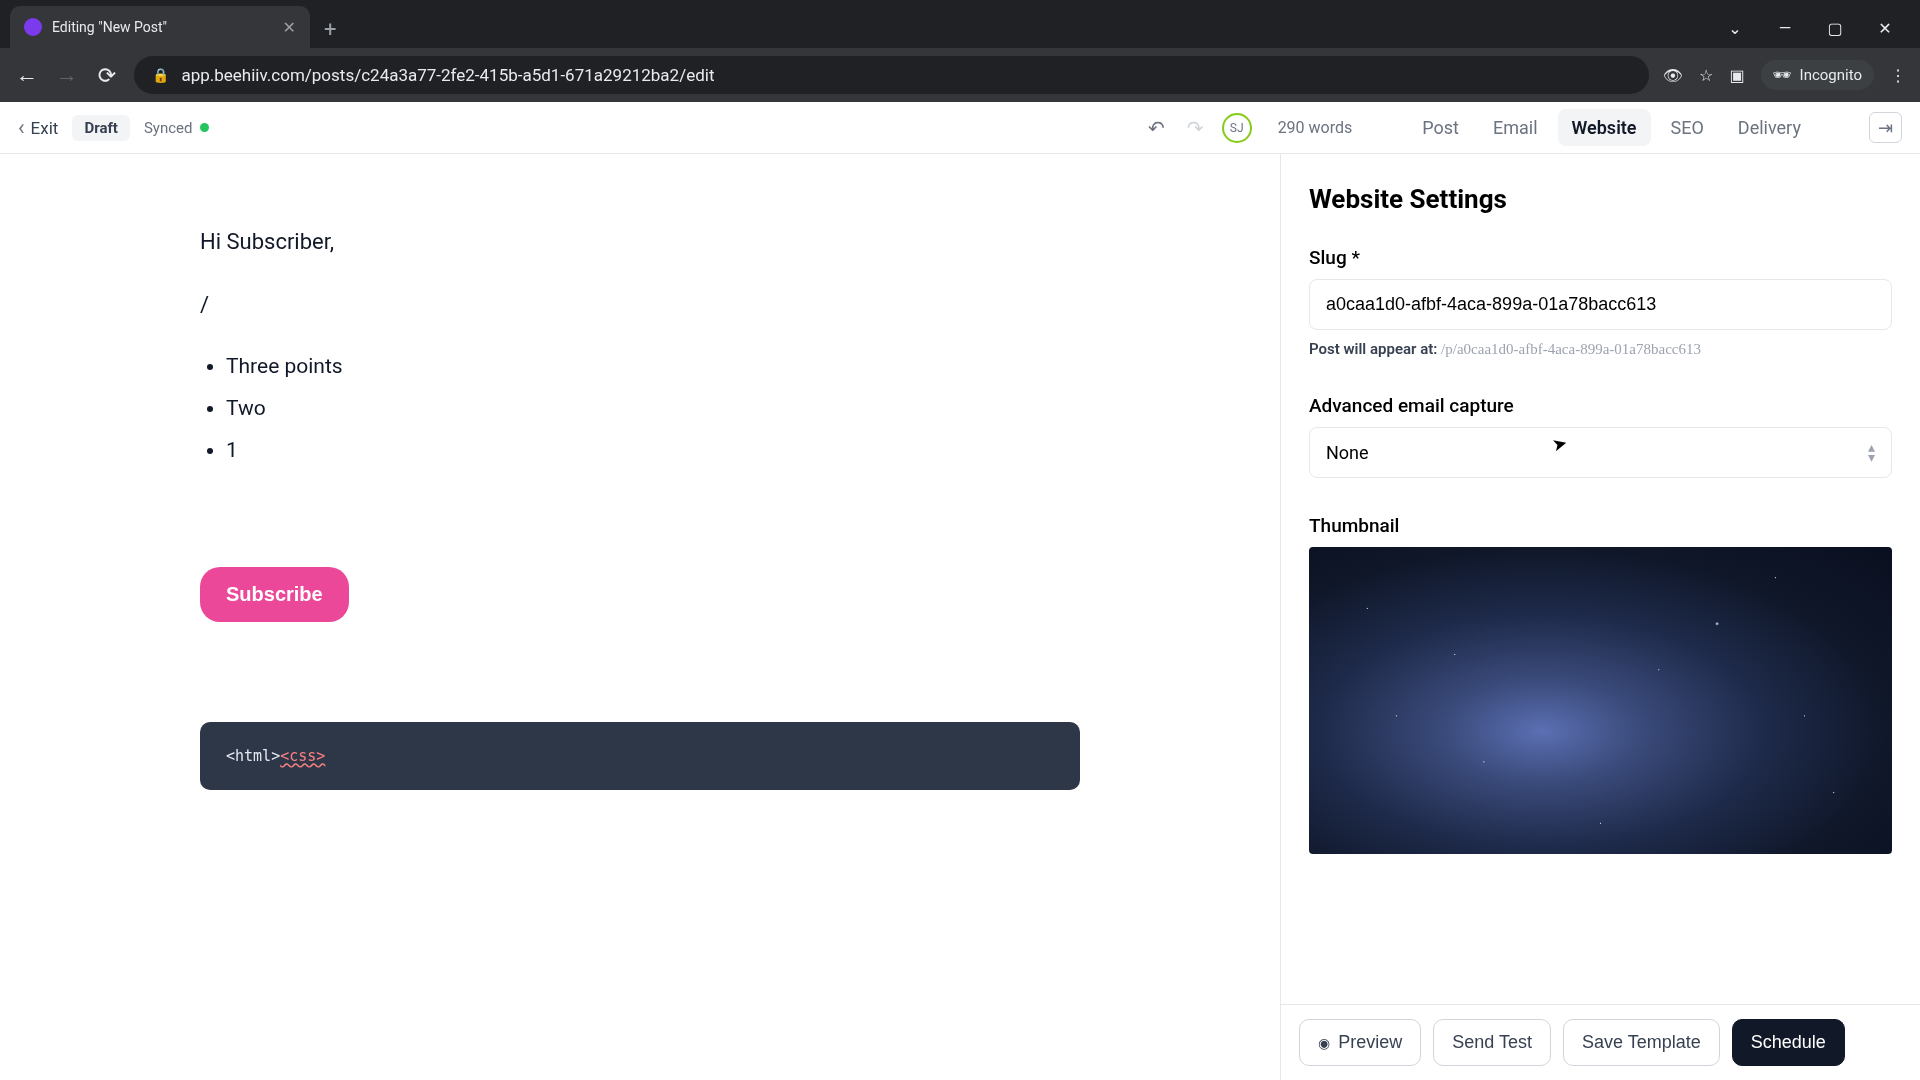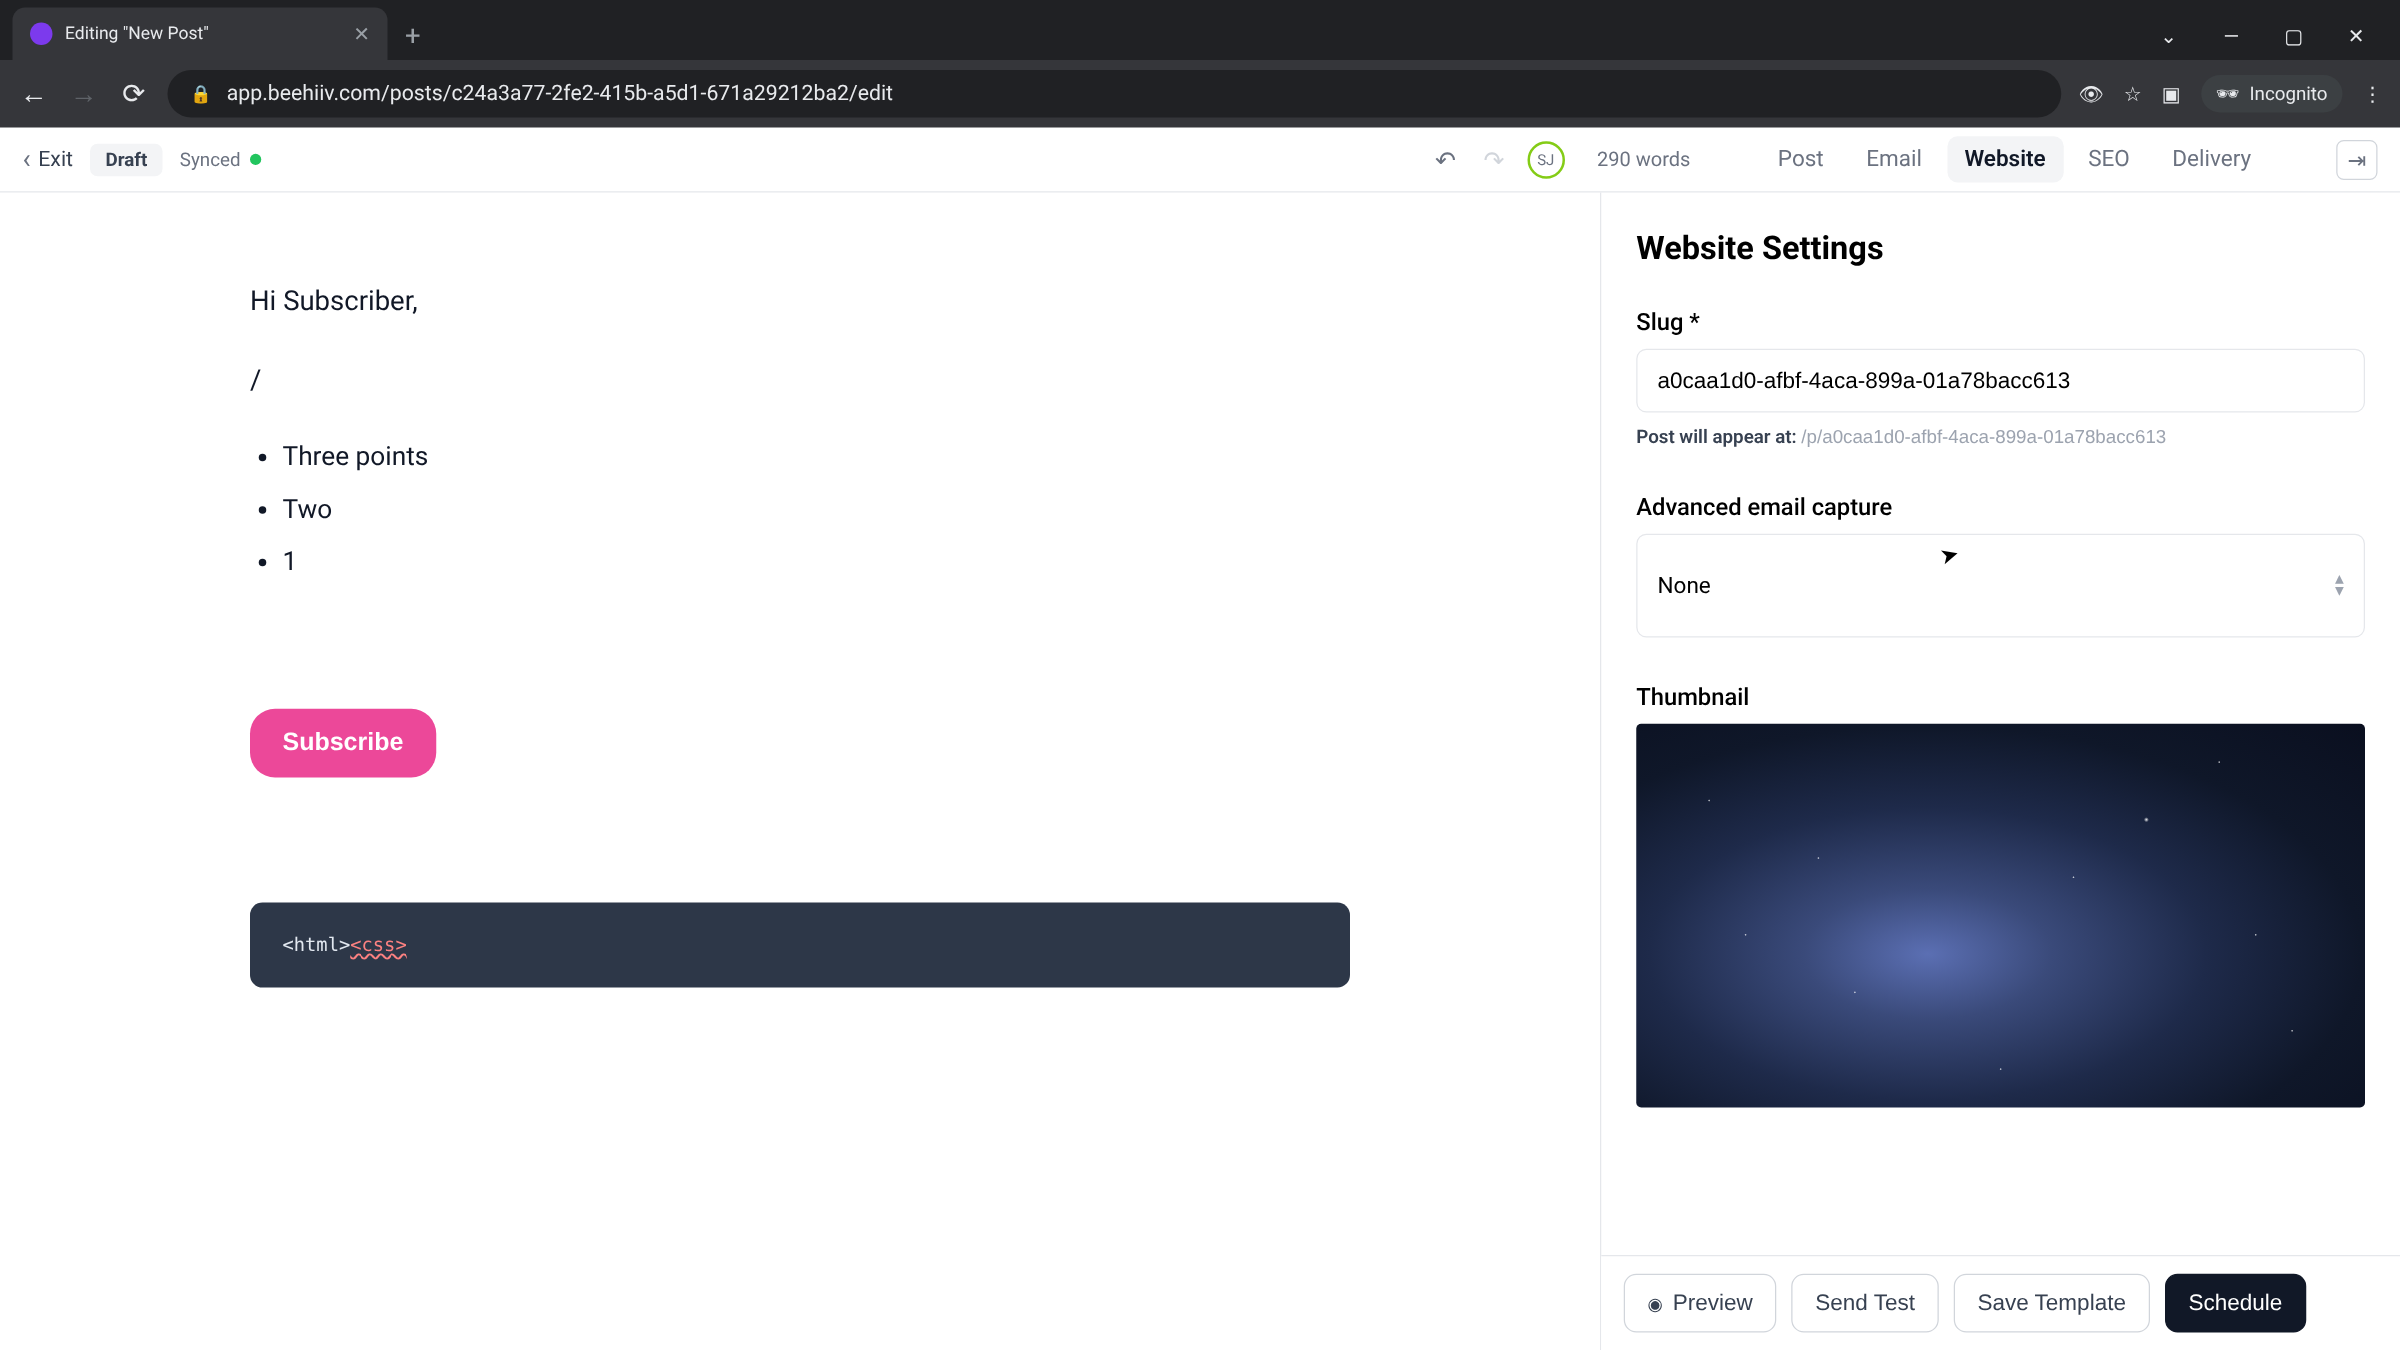--- a/index.html
+++ b/index.html
@@ -57,23 +57,23 @@
   .code-block .tag { color: #e2e8f0; }
   .code-block .css-tag { color: #fc8181; text-decoration: underline wavy #fc8181; }
   
   
   .sidebar { width: 640px; border-left: 1px solid #e5e7eb; display: flex; flex-direction: column; }
   .sidebar-scroll { flex: 1; overflow-y: auto; padding: 30px 28px 20px; }
   .sidebar-title { font-size: 26px; font-weight: 700; margin-bottom: 32px; }
   .field-label { font-size: 19px; font-weight: 500; margin-bottom: 10px; display: block; }
   .text-input { width: 100%; border: 1px solid #e5e7eb; border-radius: 8px; padding: 14px 16px; font-size: 18px; background: #fff; }
   .hint { font-size: 15px; color: #374151; margin-top: 10px; font-weight: 600; }
-  .hint .path { font-family: Liberation Sans, sans-serif; color: #9ca3af; font-weight: 400; }
+  .hint .path { font-family: Liberation Serif, serif; color: #9ca3af; font-weight: 400; }
   .field { margin-bottom: 36px; }
-  .select-box { width: 100%; border: 1px solid #e5e7eb; border-radius: 8px; padding: 30px 16px; font-size: 18px; background: #fff; display: flex; justify-content: space-between; align-items: flex-end; cursor: pointer; }
+  .select-box { width: 100%; border: 1px solid #e5e7eb; border-radius: 8px; padding: 14px 16px; font-size: 18px; background: #fff; display: flex; justify-content: space-between; align-items: flex-end; cursor: pointer; }
   .select-caret { color: #9ca3af; font-size: 14px; line-height: 0.7; }
   .thumb { width: 100%; aspect-ratio: 1.9; background: radial-gradient(ellipse at 40% 60%, #5b6fb3 0%, #3a4a7a 20%, #1e2a4a 45%, #0f1729 70%, #0a0f1f 100%); border-radius: 4px; position: relative; overflow: hidden; }
   .thumb::before { content: ""; position: absolute; inset: 0; background-image: radial-gradient(1px 1px at 10% 20%, #fff, transparent), radial-gradient(1px 1px at 80% 10%, #fff, transparent), radial-gradient(1px 1px at 30% 70%, #fff, transparent), radial-gradient(1px 1px at 60% 40%, #fff, transparent), radial-gradient(1px 1px at 90% 80%, #fff, transparent), radial-gradient(1px 1px at 15% 55%, #fff, transparent), radial-gradient(1px 1px at 50% 90%, #fff, transparent), radial-gradient(2px 2px at 70% 25%, #fff, transparent), radial-gradient(1px 1px at 25% 35%, #fff, transparent), radial-gradient(1px 1px at 85% 55%, #fff, transparent); opacity: 0.9; }
   
   .sidebar-footer { border-top: 1px solid #e5e7eb; padding: 14px 18px; display: flex; gap: 12px; align-items: center; background: #fff; }
   .footer-btn { padding: 12px 18px; border-radius: 10px; font-size: 18px; cursor: pointer; border: 1px solid #d1d5db; background: #fff; color: #374151; display: flex; align-items: center; gap: 8px; }
   .footer-btn.primary { background: #111827; color: #fff; border-color: #111827; }
   .eye-icon::before { content: "◉"; font-size: 14px; }
   
   .cursor { position: absolute; left: 1552px; top: 433px; font-size: 18px; color: #000; pointer-events: none; transform: rotate(-15deg); }

